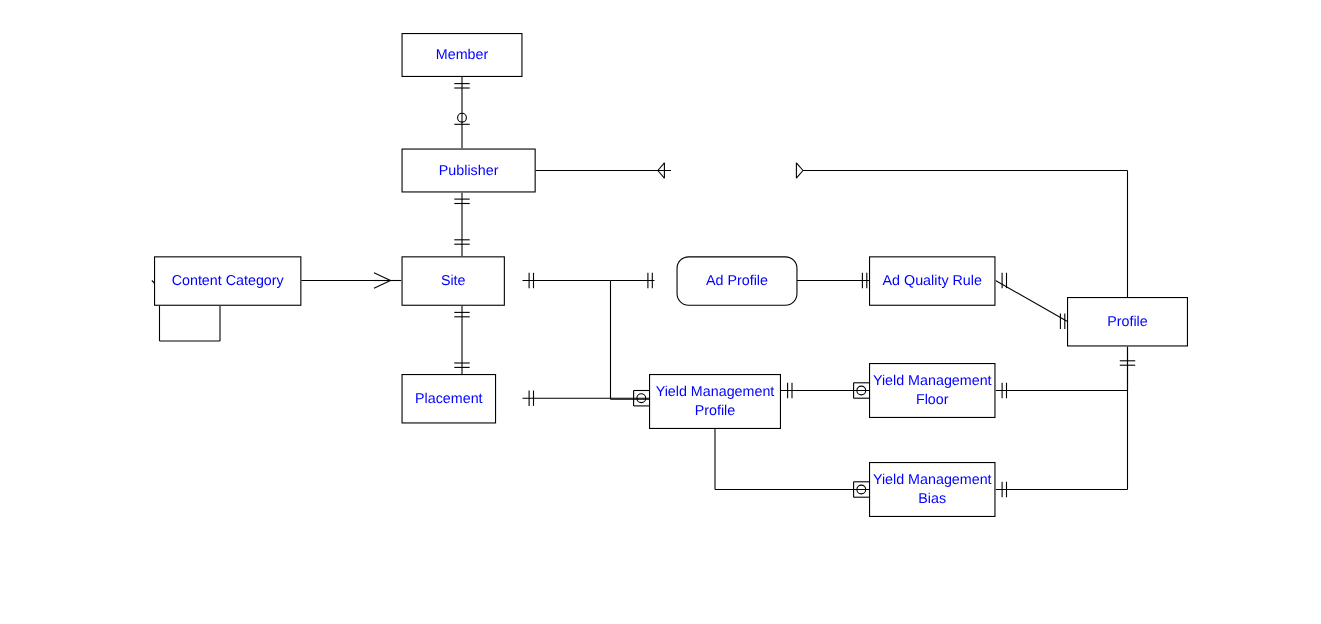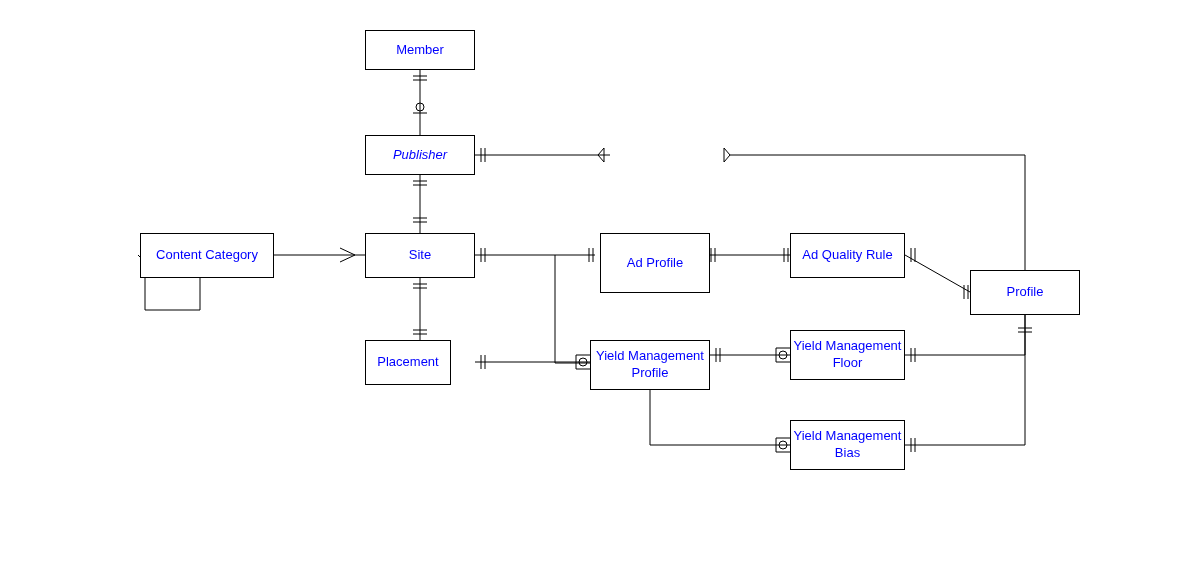--- a/index.html
+++ b/index.html
@@ -175,34 +175,34 @@
     <line x1="1025" y1="315" x2="1025" y2="445" stroke="#000" stroke-width="1"></line>
 
     <line x1="911" y1="438" x2="911" y2="452" stroke="#000" stroke-width="1"></line>
     <line x1="915" y1="438" x2="915" y2="452" stroke="#000" stroke-width="1"></line>
   </svg>
 
   <div class="entity-box" style="left:365px; top:30px; width:110px; height:40px;">
     <span>Member</span>
   </div>
 
-  <div class="entity-box" style="left:365px; top:135px; width:110px; height:40px;font-style:italic;">
+  <div class="entity-box" style="left:365px; top:135px; width:122px; height:40px;">
     <span>Publisher</span>
   </div>
 
   <div class="entity-box" style="left:140px; top:233px; width:134px; height:45px;">
     <span>Content Category</span>
   </div>
 
-  <div class="entity-box" style="left:365px; top:233px; width:110px; height:45px;">
+  <div class="entity-box" style="left:365px; top:233px; width:94px; height:45px;">
     <span>Site</span>
   </div>
 
 
-  <div class="entity-box" style="left:600px; top:233px; width:110px; height:60px;">
+  <div class="entity-box" style="left:615px; top:233px; width:110px; height:45px;border-radius:11px;">
     <span>Ad Profile</span>
   </div>
 
   <div class="entity-box" style="left:790px; top:233px; width:115px; height:45px;text-align:right;">
     <span>Ad Quality Rule</span>
   </div>
 
   <div class="entity-box" style="left:970px; top:270px; width:110px; height:45px;">
     <span>Profile</span>
   </div>

